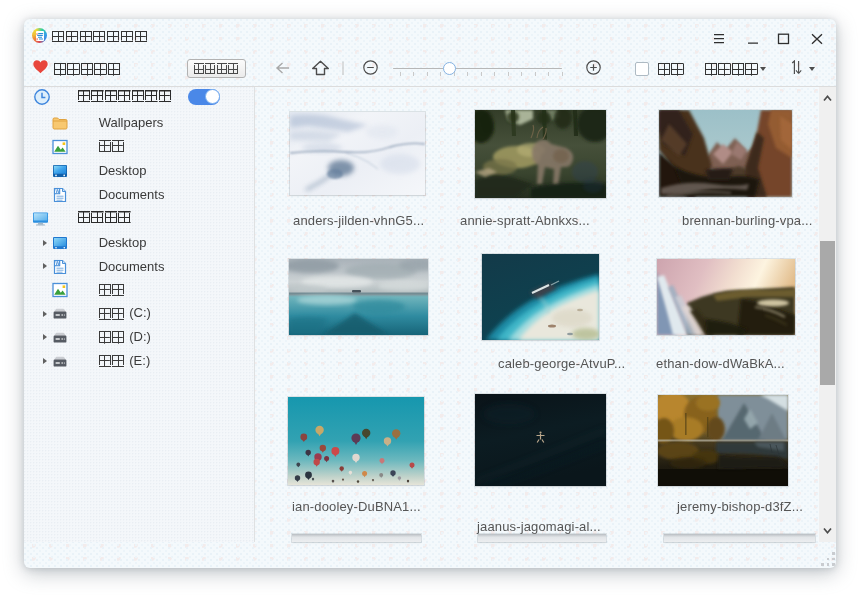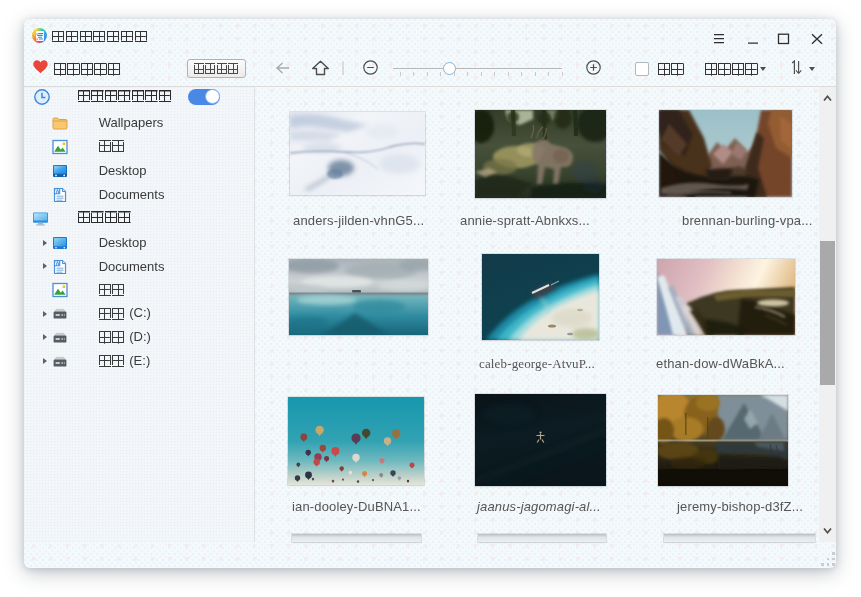--- a/index.html
+++ b/index.html
@@ -581,24 +581,24 @@
 <rect x="0" y="74" width="130" height="17" fill="#100e07" opacity="0.95"></rect>
 <path d="M60 60 Q90 64 120 62 L130 72 60 74 Z" fill="#1d1c16" opacity="0.85" filter="url(#bl9)"></path>
 <path d="M118 50 l3 10 M112 49 l2 9" stroke="#2c3438" stroke-width="1" opacity="0.7"></path>
 </svg></div>
     <div class="thumb" style="left:268px;top:514.5px;width:129px;height:8.5px;background:linear-gradient(#b8bdc2,#e2e5e8 40%,#eceef0);"></div>
     <div class="thumb" style="left:454px;top:514.5px;width:128px;height:8.5px;background:linear-gradient(#b8bdc2,#e2e5e8 40%,#eceef0);"></div>
     <div class="thumb" style="left:640px;top:514.5px;width:151px;height:8.5px;background:linear-gradient(#b8bdc2,#e2e5e8 40%,#eceef0);"></div>
 <div class="cap" style="left:269px;top:194px;">anders-jilden-vhnG5...</div>
 <div class="cap" style="left:436px;top:194px;">annie-spratt-Abnkxs...</div>
 <div class="cap" style="left:638px;top:194px;padding-left:20px;">brennan-burling-vpa...</div>
-<div class="cap" style="left:455px;top:337px;font-family:Liberation Serif, serif;">caleb-george-AtvuP...</div>
+<div class="cap" style="left:474px;top:337px;">caleb-george-AtvuP...</div>
 <div class="cap" style="left:632px;top:337px;">ethan-dow-dWaBkA...</div>
 <div class="cap" style="left:268px;top:480px;">ian-dooley-DuBNA1...</div>
-<div class="cap" style="left:453px;top:480px;font-style:italic;">jaanus-jagomagi-al...</div>
+<div class="cap" style="left:453px;top:500px;">jaanus-jagomagi-al...</div>
 <div class="cap" style="left:653px;top:480px;">jeremy-bishop-d3fZ...</div>
 <div class="abs" style="left:795px;top:68px;width:17px;height:455px;background:#f0f0f0;">
 <svg width="17" height="455" viewBox="0 0 17 455">
 <path d="M5 13.5l3.5-4.2 3.5 4.2" stroke="#4c4c4c" stroke-width="1.7" fill="none"></path>
 <path d="M5 441.5l3.5 4.2 3.5-4.2" stroke="#4c4c4c" stroke-width="1.7" fill="none"></path>
       </svg>
 <div style="position:absolute;left:1px;top:154px;width:15px;height:144px;background:#a9a9a9;"></div>
 </div>
 <div class="abs" id="grip" style="left:797px;top:533px;width:14px;height:14px;">
 <i style="left:11px;top:0;"></i>

